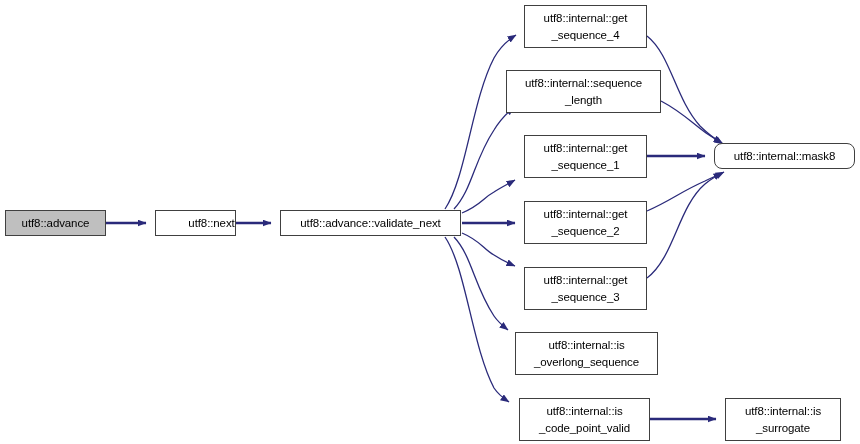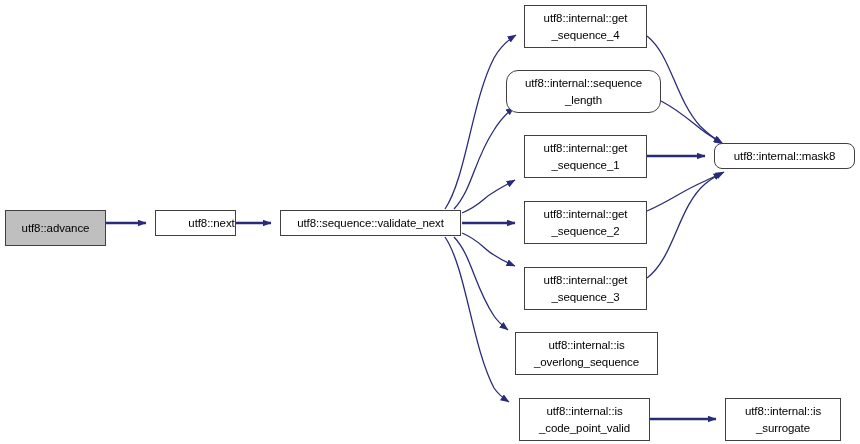--- a/index.html
+++ b/index.html
@@ -69,26 +69,26 @@
         <path d="M445,237 C466,268 472,346 494,388 C498,394 503,398 509,402" fill="none" stroke="#2a2a7a" stroke-width="1.3" marker-end="url(#arrowhead)"></path>
         <path d="M647,36 C671,55 675,98 700,126 C707,133 715,139 723,144" fill="none" stroke="#2a2a7a" stroke-width="1.3" marker-end="url(#arrowhead)"></path>
         <path d="M661,101 C682,112 692,123 706,133 C712,137 717,140 722,143" fill="none" stroke="#2a2a7a" stroke-width="1.3" marker-end="url(#arrowhead)"></path>
         <path d="M647,156 L705,156" fill="none" stroke="#2a2a7a" stroke-width="2.4" marker-end="url(#arrowhead)"></path>
         <path d="M647,211 C672,200 680,192 705,181 C711,178 716,176 722,173" fill="none" stroke="#2a2a7a" stroke-width="1.3" marker-end="url(#arrowhead)"></path>
         <path d="M647,278 C674,258 678,207 705,184 C712,178 718,175 724,172" fill="none" stroke="#2a2a7a" stroke-width="1.3" marker-end="url(#arrowhead)"></path>
         <path d="M650,419 L716,419" fill="none" stroke="#2a2a7a" stroke-width="2.4" marker-end="url(#arrowhead)"></path>
       </g>
   </svg>
   <div id="node-layer">
-      <div class="node highlight" style="left: 5px; top: 210px; width: 101px; height: 36px;"><span class="node-label">utf8::advance</span></div>
+      <div class="node highlight" style="left: 5px; top: 210px; width: 101px; height: 26px;"><span class="node-label">utf8::advance</span></div>
       <div class="node" style="left: 155px; top: 210px; width: 81px; height: 26px; padding-left: 32px;"><span class="node-label">utf8::next</span></div>
-      <div class="node" style="left: 280px; top: 210px; width: 181px; height: 26px;"><span class="node-label">utf8::sequence::validate_next</span></div>
+      <div class="node" style="left: 280px; top: 210px; width: 181px; height: 26px;"><span class="node-label">utf8::advance::validate_next</span></div>
       <div class="node" style="left: 524px; top: 5px; width: 123px; height: 43px;"><span class="node-label">utf8::internal::get
 _sequence_4</span></div>
-      <div class="node" style="left: 506px; top: 70px; width: 155px; height: 43px; border-radius: 12px;"><span class="node-label">utf8::internal::sequence
+      <div class="node" style="left: 506px; top: 70px; width: 155px; height: 43px;"><span class="node-label">utf8::internal::sequence
 _length</span></div>
       <div class="node" style="left: 524px; top: 135px; width: 123px; height: 43px;"><span class="node-label">utf8::internal::get
 _sequence_1</span></div>
       <div class="node" style="left: 524px; top: 201px; width: 123px; height: 43px;"><span class="node-label">utf8::internal::get
 _sequence_2</span></div>
       <div class="node" style="left: 524px; top: 267px; width: 123px; height: 43px;"><span class="node-label">utf8::internal::get
 _sequence_3</span></div>
       <div class="node" style="left: 515px; top: 332px; width: 143px; height: 43px;"><span class="node-label">utf8::internal::is
 _overlong_sequence</span></div>
       <div class="node" style="left: 519px; top: 398px; width: 131px; height: 43px;"><span class="node-label">utf8::internal::is

